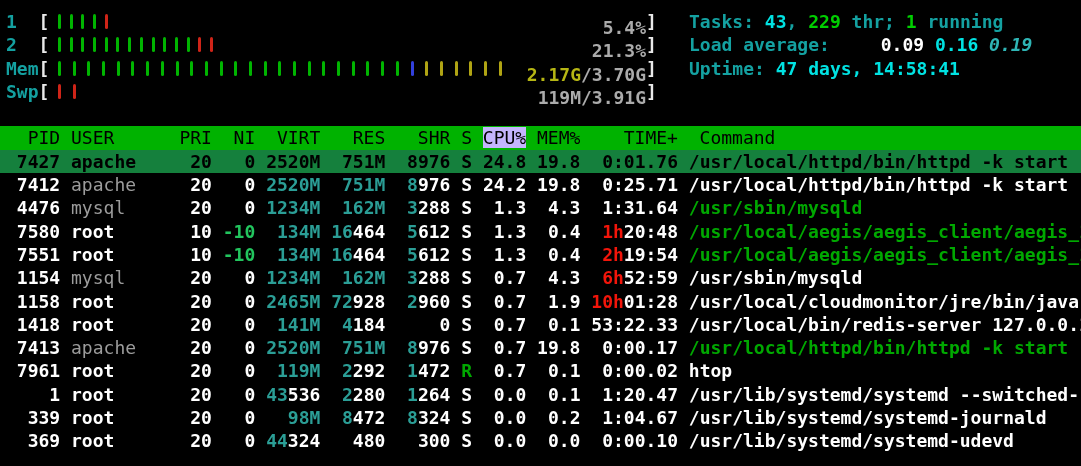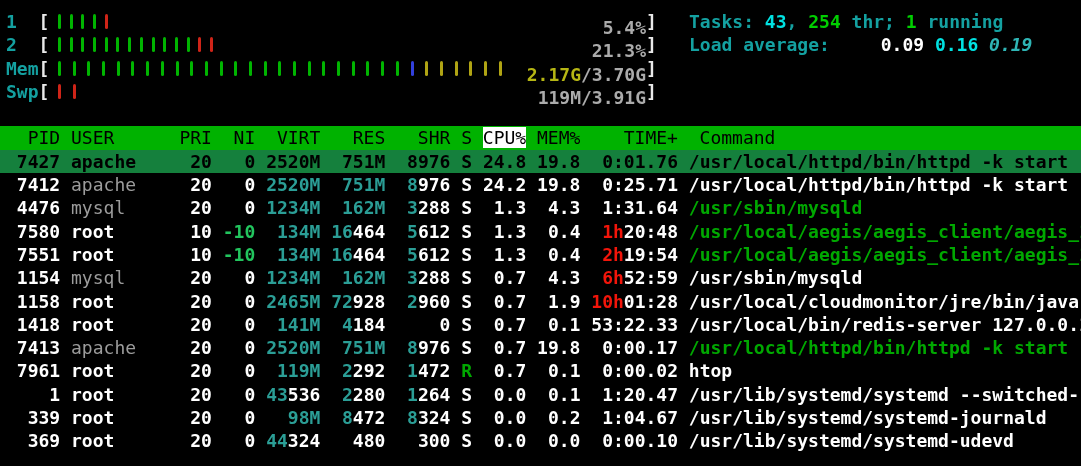--- a/index.html
+++ b/index.html
@@ -28,21 +28,21 @@
   .rbracket{position:absolute;left:646px;top:0;color:#e9e9e9;}
   
   #summary{position:absolute;left:689px;top:10px;}
   .t-teal{color:#14a1a1;}
   .t-cyan{color:#00e2e2;}
   .t-cyan2{color:#2fb5b5;font-style:italic;}
   .t-white{color:#ffffff;margin-left:40px;}
   .t-green{color:#00cf00;}
   
   .hdr{background:#00b200;color:#000;font-weight:400;height:23.3px;white-space:pre;padding-left:6px;}
-  .hdr .sortcol{background:#ffffff;}
+  .hdr .sortcol{background:#c4b5fd;}
   .prow{height:23.3px;white-space:pre;padding-left:6px;}
   .prow span{color:#fff;}
   .prow .f-hi{color:#2b9e96;}
   .prow span[data-color="dim"]{color:#9c9c9c;font-weight:400;}
   .prow span[data-color="red"]{color:#22c55e;}
   .prow span[data-color="green"]{color:#00a800;}
   .prow .f-thi{color:#f2150a;}
   .prow.selected{background:#15803d;}
   .prow.selected span{color:#000 !important;font-weight:700;}
 </style>
@@ -73,22 +73,23 @@
   </div>
 
   <div class="line">
     <span class="mlabel"><span>Swp</span><span class="bracket">[</span></span>
     <span class="pipes wide"><span class="pipe red"></span><span class="pipe red"></span></span>
     <span class="mvalue">119M/3.91G</span>
     <span class="rbracket">]</span>
   </div>
 
   <div id="summary">
-    <div class="line"><span class="t-teal">Tasks: </span><span class="t-cyan">43</span><span class="t-teal">, </span><span class="t-green">254</span><span class="t-teal"> thr; </span><span class="t-green">1</span><span class="t-teal"> running</span></div>
+    <div class="line"><span class="t-teal">Tasks: </span><span class="t-cyan">43</span><span class="t-teal">, </span><span class="t-green">229</span><span class="t-teal"> thr; </span><span class="t-green">1</span><span class="t-teal"> running</span></div>
     <div class="line"><span class="t-teal">Load average: </span><span class="t-white">0.09 </span><span class="t-cyan">0.16 </span><span class="t-cyan2">0.19</span></div>
+    <div class="line"><span class="t-teal">Uptime: </span><span class="t-cyan">47 days, 14:58:41</span></div>
   </div>
 
   <div class="line"></div>
 
   <div class="hdr"><span>  PID USER      PRI  NI  VIRT   RES   SHR S </span><span class="sortcol">CPU%</span><span> MEM%    TIME+  Command</span></div>
 
   <div id="rows">
       <div class="prow selected"><span class="f-pid"> 7427 </span><span class="f-user">apache    </span><span class="f-pri"> 20 </span><span class="f-ni">  0 </span><span class="f-hi">2520M </span><span class="f-lo"></span><span class="f-hi"> 751M </span><span class="f-lo"></span><span class="f-hi"> 8</span><span class="f-lo">976 </span><span class="f-s">S </span><span class="f-cpu">24.8 </span><span class="f-mem">19.8 </span><span class="f-thi"></span><span class="f-tlo"> 0:01.76 </span><span class="f-cmd">/usr/local/httpd/bin/httpd -k start</span></div>
       <div class="prow"><span class="f-pid"> 7412 </span><span class="f-user" data-color="dim">apache    </span><span class="f-pri"> 20 </span><span class="f-ni">  0 </span><span class="f-hi">2520M </span><span class="f-lo"></span><span class="f-hi"> 751M </span><span class="f-lo"></span><span class="f-hi"> 8</span><span class="f-lo">976 </span><span class="f-s">S </span><span class="f-cpu">24.2 </span><span class="f-mem">19.8 </span><span class="f-thi"></span><span class="f-tlo"> 0:25.71 </span><span class="f-cmd">/usr/local/httpd/bin/httpd -k start</span></div>
       <div class="prow"><span class="f-pid"> 4476 </span><span class="f-user" data-color="dim">mysql     </span><span class="f-pri"> 20 </span><span class="f-ni">  0 </span><span class="f-hi">1234M </span><span class="f-lo"></span><span class="f-hi"> 162M </span><span class="f-lo"></span><span class="f-hi"> 3</span><span class="f-lo">288 </span><span class="f-s">S </span><span class="f-cpu"> 1.3 </span><span class="f-mem"> 4.3 </span><span class="f-thi"></span><span class="f-tlo"> 1:31.64 </span><span class="f-cmd" data-color="green">/usr/sbin/mysqld</span></div>

